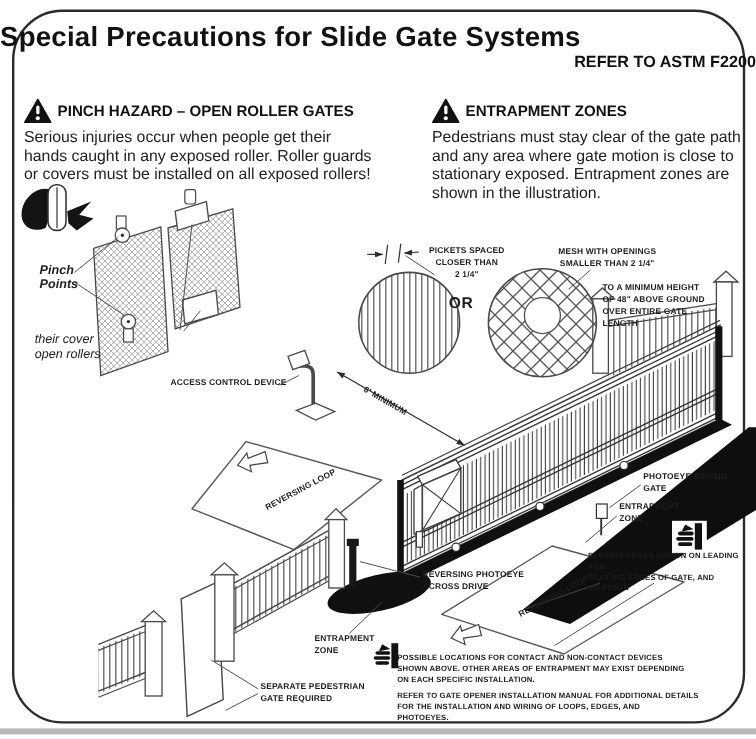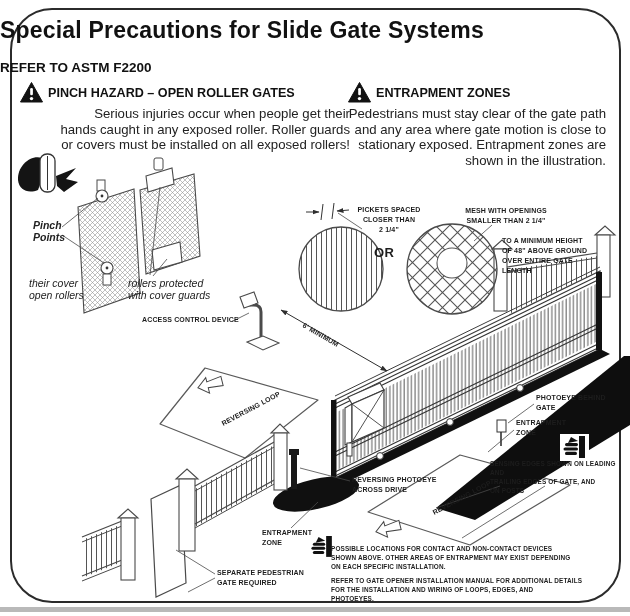--- a/index.html
+++ b/index.html
@@ -3,25 +3,25 @@
 <meta charset="utf-8">
 <style>
   html,body{margin:0;padding:0;background:#fff;}
   .page{position:relative;width:630px;height:616px;background:#fff;overflow:hidden;
         font-family:"Liberation Sans",sans-serif;color:#1c1c1c;}
   .frame{position:absolute;left:10px;top:8px;width:607px;height:591px;
          border:2.5px solid #2b2b2b;border-radius:42px;}
   .bottom-bar{position:absolute;left:0;top:607px;width:630px;height:5px;background:#b9b9b9;}
   .title{position:absolute;left:0;top:17px;width:630px;text-align:left;
          font-size:23px;font-weight:bold;letter-spacing:.2px;color:#111;}
-  .subtitle{position:absolute;left:0;top:60px;width:630px;text-align:left;
+  .subtitle{position:absolute;left:0;top:44px;width:630px;text-align:right;
          font-size:13.5px;font-weight:bold;color:#111;}
-  .warning{position:absolute;text-align:right;}
+  .warning{position:absolute;}
   .w-left{left:20px;top:82px;width:330px;}
-  .w-right{left:348px;top:82px;width:258px;}
+  .w-right{left:360px;top:82px;width:258px;}
   .w-head{display:flex;align-items:center;gap:5px;}
   .w-title{font-size:12.6px;font-weight:bold;color:#111;}
   .w-body{margin-top:3px;font-size:13.2px;line-height:15.5px;color:#222;white-space:pre-line;}
   .art{position:absolute;left:0;top:0;width:630px;height:616px;}
   .dlabel{position:absolute;font-weight:bold;font-size:7px;line-height:1.42;
           color:#1d1d1d;white-space:pre-line;letter-spacing:.15px;}
   .dlabel.c{text-align:center;}
   .dlabel.tiny{font-size:6.4px;}
   .or{font-size:13px;font-weight:bold;letter-spacing:.5px;}
   .rot-loop1{transform:rotate(-28deg);transform-origin:center;}
@@ -231,22 +231,20 @@
     </g>
 
     <use href="#pinchIcon" transform="translate(562,436)"></use>
     <use href="#pinchIcon" transform="translate(310,536) scale(0.95)"></use>
   </svg>
 
   <div class="ilabel" style="left:33px;top:219px;font-weight:bold;">Pinch
 Points</div>
   <div class="ilabel" style="left:29px;top:277px;">their cover
 open rollers</div>
-  <div class="ilabel" style="left:128px;top:277px;">rollers protected
-with cover guards</div>
 
   <div class="dlabel c" style="left:348px;top:205px;width:82px;">PICKETS SPACED
 CLOSER THAN
 2 1/4"</div>
   <div class="dlabel or" style="left:374px;top:244px;">OR</div>
   <div class="dlabel c" style="left:448px;top:206px;width:116px;">MESH WITH OPENINGS
 SMALLER THAN 2 1/4"</div>
   <div class="dlabel" style="left:502px;top:236px;width:108px;">TO A MINIMUM HEIGHT
 OF 48" ABOVE GROUND
 OVER ENTIRE GATE

